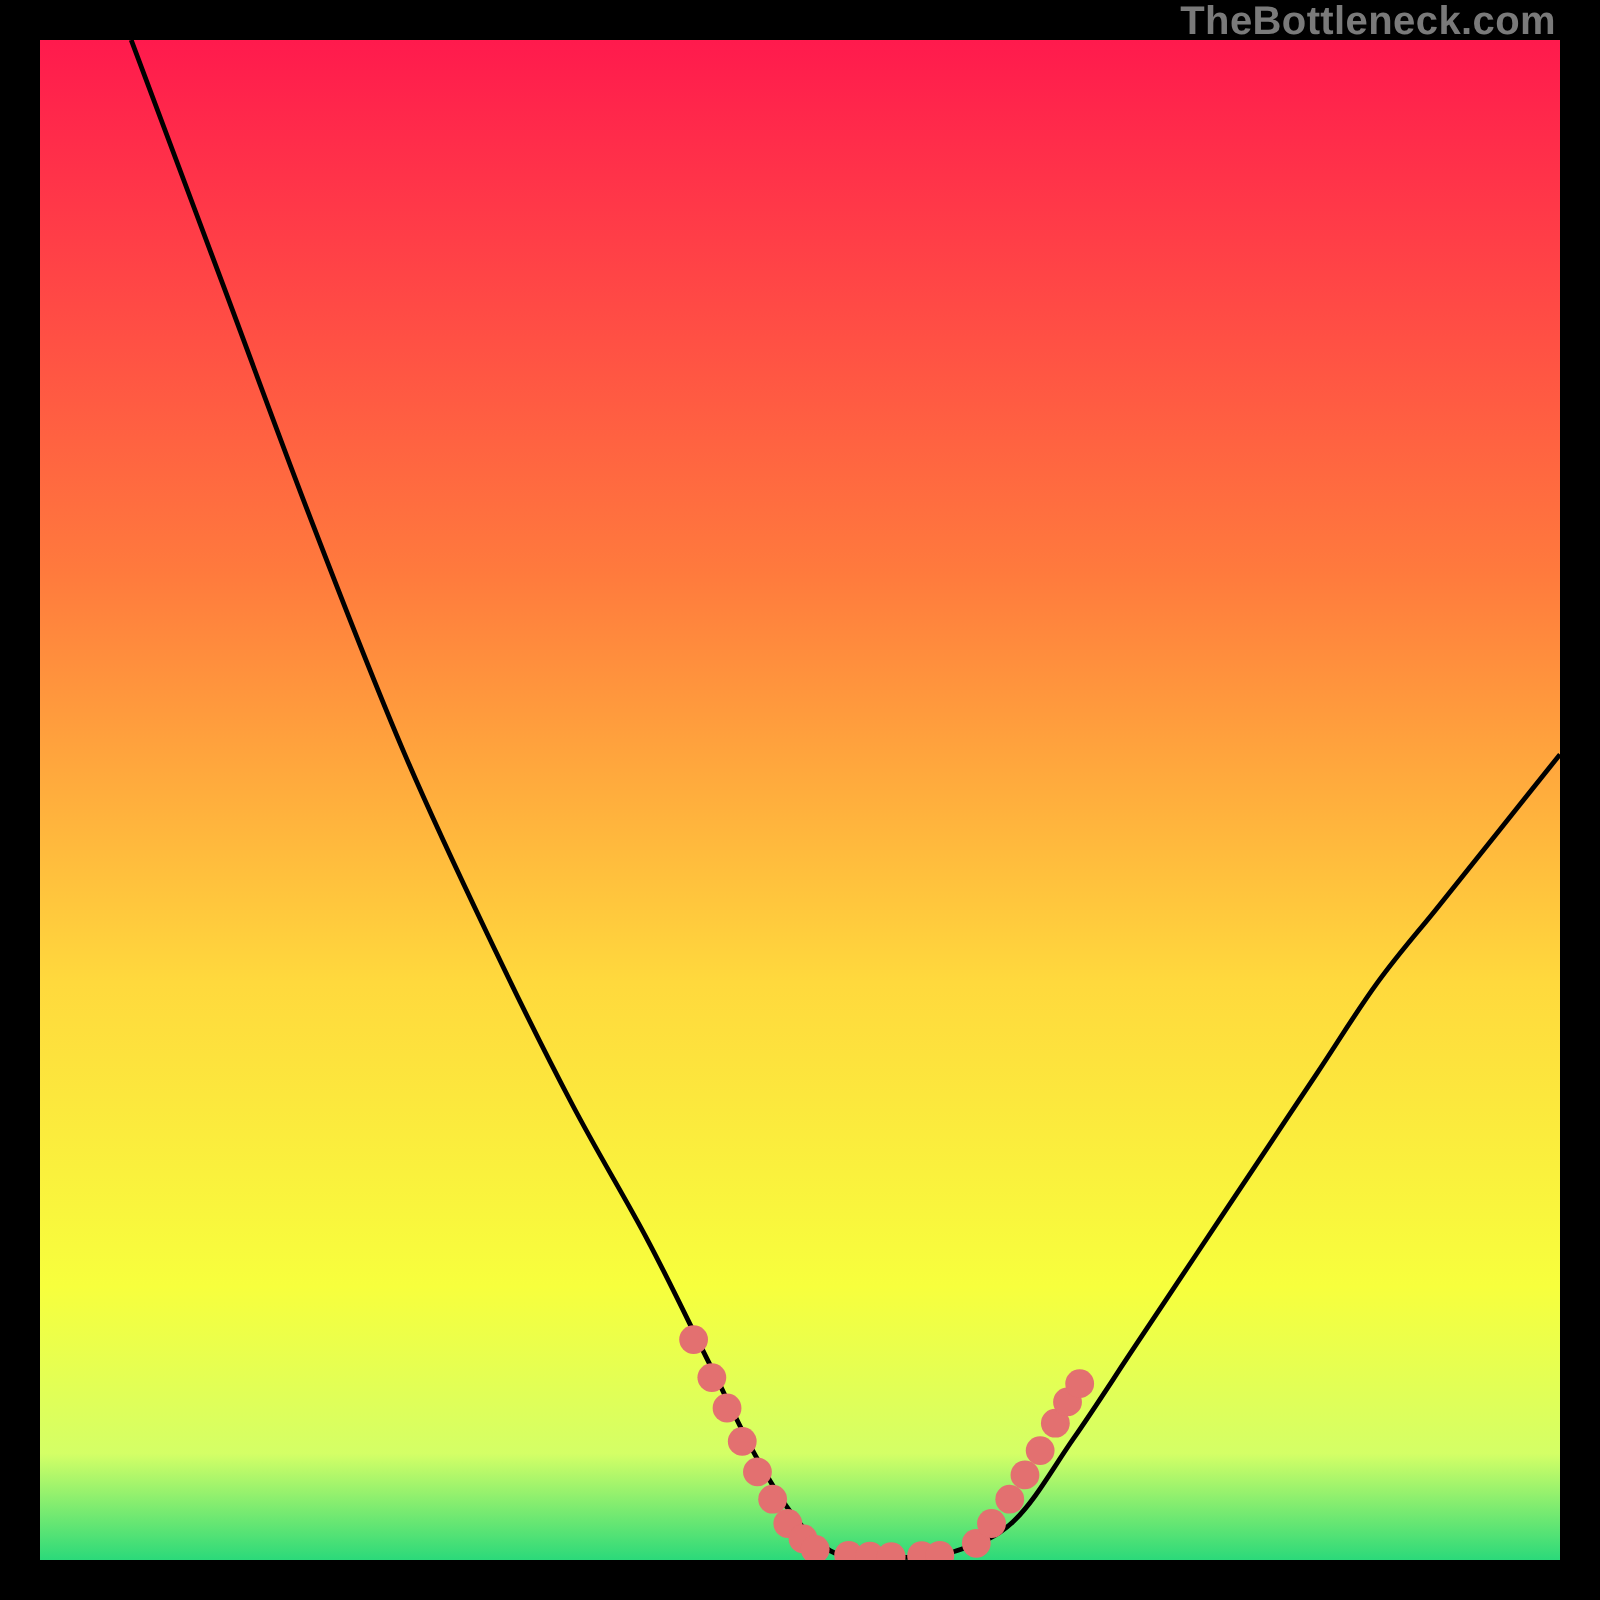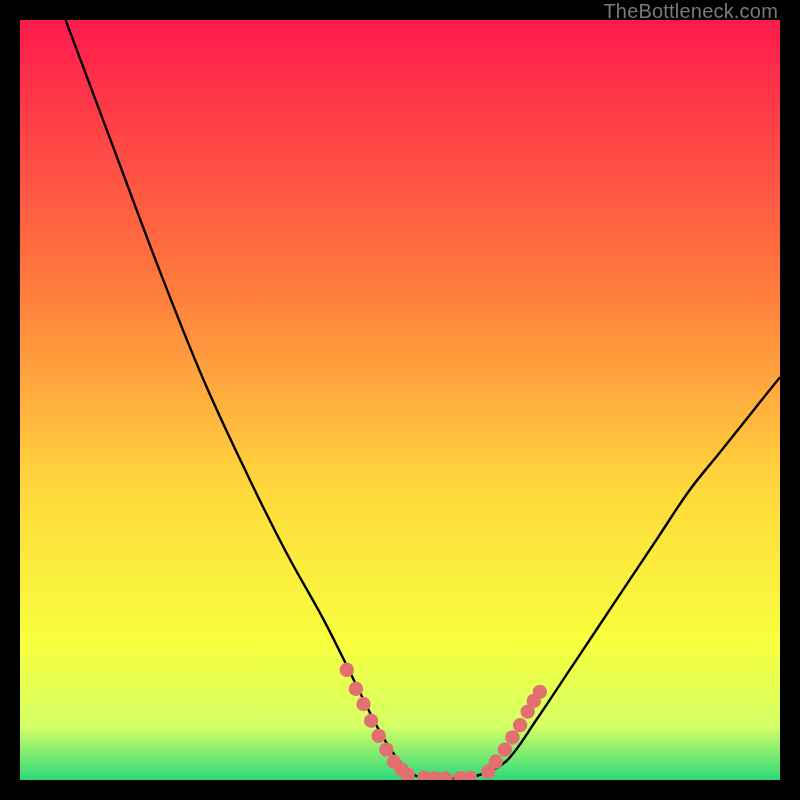--- a/index.html
+++ b/index.html
@@ -25,21 +25,21 @@
     top: 0;
     width: 760px;
     height: 760px;
   }
   .attribution {
     position: absolute;
     top: 0px;
     right: 22px;
     color: #7a7a7a;
     font-size: 20px;
-    font-weight: 400;
+    font-weight: 700;
     letter-spacing: 0.2px;
   }
 </style>
 </head>
 <body>
 
 <div class="frame">
   <svg class="plot" viewBox="0 0 760 760" preserveAspectRatio="none">
     <defs>
       <linearGradient id="bgGrad" x1="0" y1="0" x2="0" y2="1">

